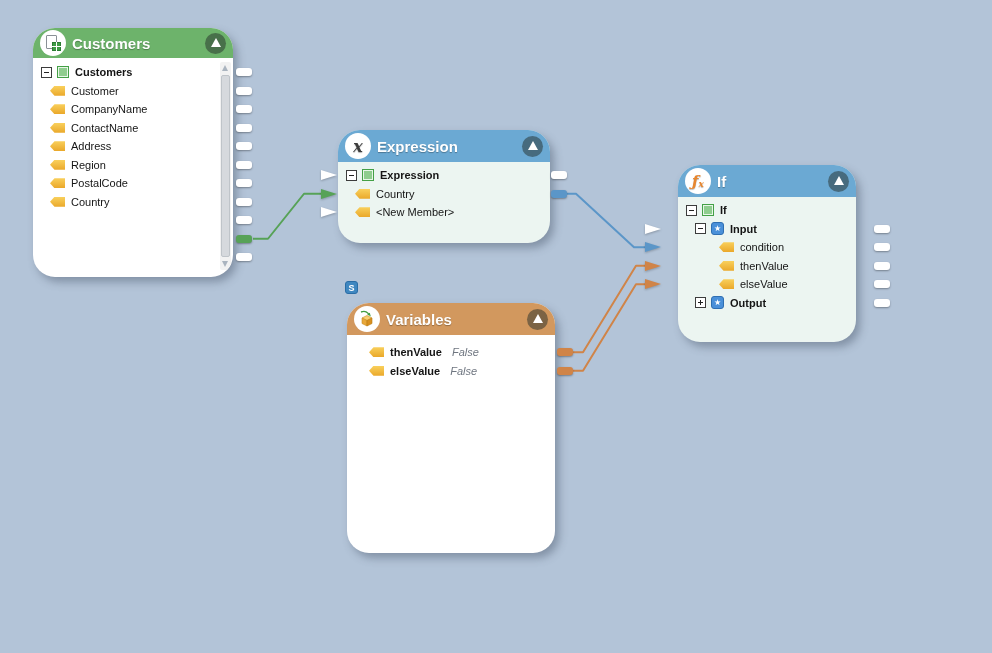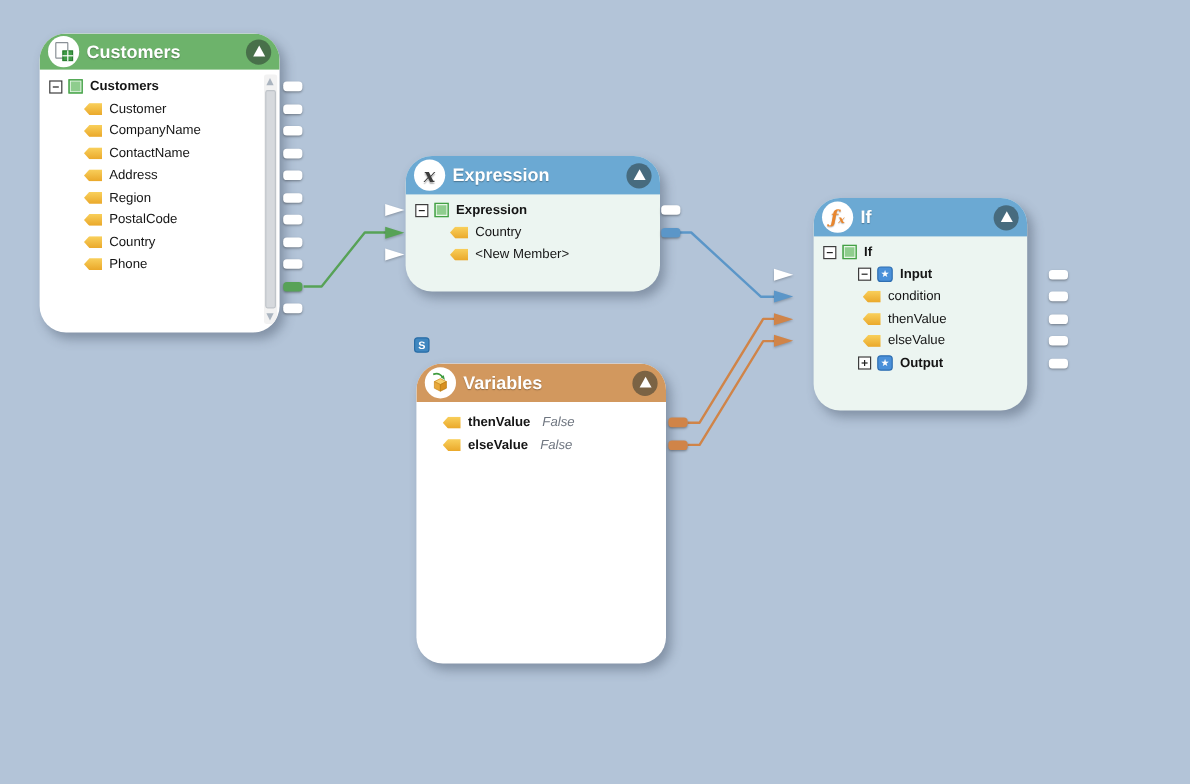--- a/index.html
+++ b/index.html
@@ -10,21 +10,21 @@
   *{box-sizing:border-box;margin:0;padding:0}
   body{font-family:"Liberation Sans",sans-serif;background:#fff}
   .canvas{position:relative;width:992px;height:653px;background:var(--background);overflow:hidden}
   .node{position:absolute;border-radius:22px;box-shadow:4px 5px 9px rgba(70,85,105,.45);overflow:hidden}
   .hdr{display:flex;align-items:center;padding:0 7px;color:#fff;font-weight:bold;font-size:15px;text-shadow:0 1px 1px rgba(0,0,0,.3)}
   .icon-circle{width:26px;height:26px;border-radius:50%;background:#fff;margin-right:6px;display:flex;align-items:center;justify-content:center;flex:none;position:relative}
   .collapse-btn{margin-left:auto;width:21px;height:21px;border-radius:50%;background:rgba(35,45,42,.5);display:flex;align-items:center;justify-content:center;flex:none;cursor:pointer}
   .tri-up{width:0;height:0;border-left:5.5px solid transparent;border-right:5.5px solid transparent;border-bottom:9px solid #fff;margin-top:-1px}
   .rows{position:relative}
   .row{display:flex;align-items:center;height:18.5px;padding-left:8px;font-size:11px;color:#151515;white-space:nowrap}
-  .ind1{padding-left:37px}.ind2{padding-left:41px}.indv{padding-left:22px}
+  .ind1{padding-left:17px}.ind2{padding-left:41px}.indv{padding-left:22px}
   .b{font-weight:bold}
   .val{font-style:italic;color:#6f7680;margin-left:10px}
   .expander{width:11px;height:11px;border:1px solid #3c3c3c;background:#fff;margin-right:5px;position:relative;flex:none}
   .expander::before{content:"";position:absolute;left:2px;right:2px;top:4px;height:1px;background:#222}
   .expander.plus::after{content:"";position:absolute;top:2px;bottom:2px;left:4px;width:1px;background:#222}
   .el-icon{width:12px;height:12px;background:#8fcd8e;border:1.5px solid #44a046;box-shadow:inset 0 0 0 1px #e8f6e8;margin-right:6px;flex:none}
   .star-icon{width:13px;height:13px;border-radius:3px;background:#4a90d9;border:1px solid #2f6fb2;color:#fff;margin-right:6px;flex:none;display:flex;align-items:center;justify-content:center}
   .star-icon::before{content:"★";font-size:8px;line-height:1;color:#fff}
   .tag-icon{width:15px;height:10px;margin-right:6px;flex:none;background:linear-gradient(#f9d05c,#eaa82a);clip-path:polygon(0 50%,30% 0,100% 0,100% 100%,30% 100%)}
   
@@ -100,24 +100,20 @@
           <span>Region</span>
         </div>
       <div class="row ind1">
           <span class="tag-icon"></span>
           <span>PostalCode</span>
         </div>
       <div class="row ind1">
           <span class="tag-icon"></span>
           <span>Country</span>
         </div>
-      <div class="row ind1">
-          <span class="tag-icon"></span>
-          <span>Phone</span>
-        </div>
     </div>
     <div class="vscroll">
       <span class="sc-up"></span>
       <span class="sc-thumb"></span>
       <span class="sc-dn"></span>
     </div>
   </div>
 
   <div class="stub" style="left:236px;top:68.25px"></div>
   <div class="stub" style="left:236px;top:86.75px"></div>

